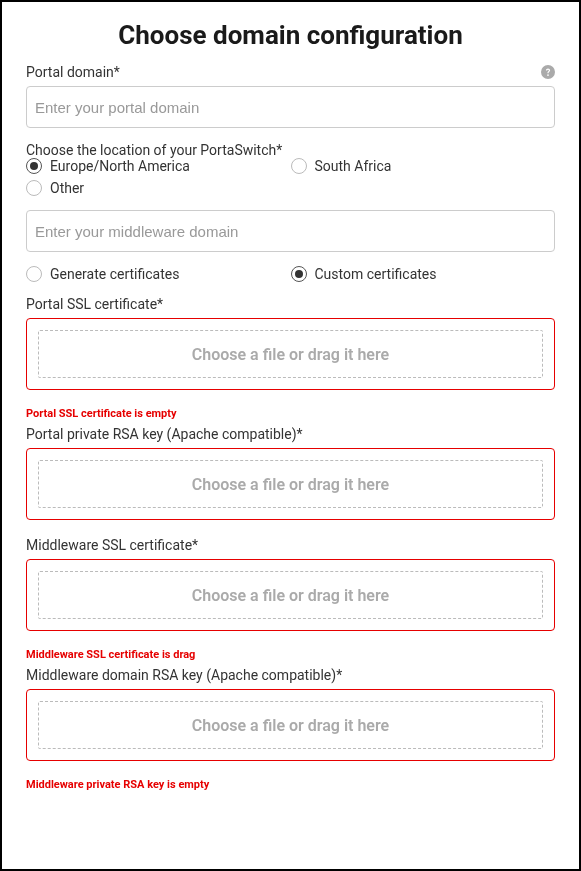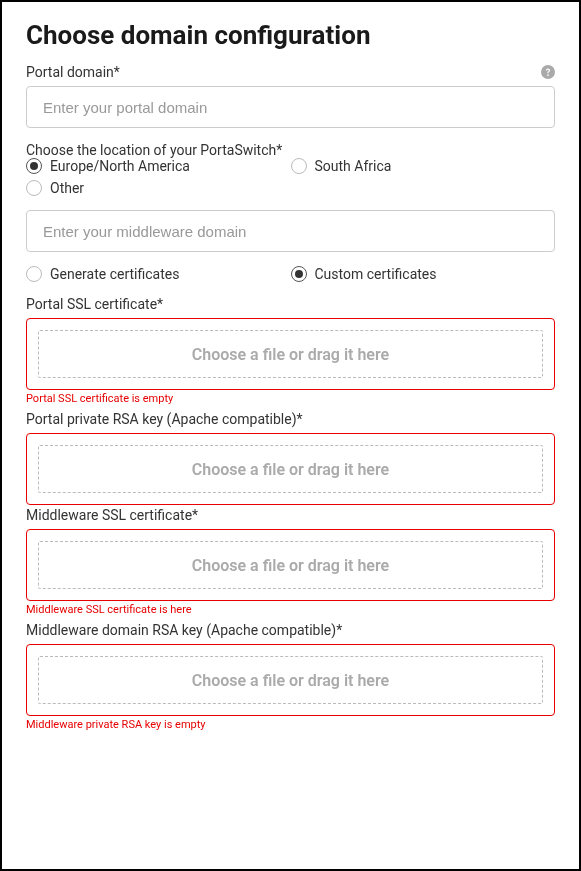--- a/index.html
+++ b/index.html
@@ -15,20 +15,21 @@
     .container {
       width: 581px;
       height: 871px;
       border: 2px solid #000;
       padding: 18px 24px;
       overflow: hidden;
     }
     .page-title {
       font-size: 26px;
       font-weight: 700;
+      text-align: center;
       color: #1a1a1a;
       margin-bottom: 14px;
     }
     .field-group {
       margin-bottom: 14px;
     }
     .field-label {
       font-size: 14px;
       color: #333;
       margin-bottom: 6px;
@@ -47,21 +48,21 @@
     }
     .help-icon svg {
       width: 14px;
       height: 14px;
     }
     .text-input {
       width: 100%;
       height: 42px;
       border: 1px solid #ccc;
       border-radius: 4px;
-      padding: 0 16px;
+      padding: 0 8px;
       font-size: 15px;
       color: #333;
     }
     .text-input::placeholder {
       color: #999;
     }
     .radio-group {
       margin-bottom: 14px;
     }
     .radio-group-label {
@@ -101,21 +102,21 @@
       content: "";
       position: absolute;
       top: 3px;
       left: 3px;
       width: 8px;
       height: 8px;
       background: #333;
       border-radius: 50%;
     }
     .dropzone-wrapper {
-      margin-bottom: 2px;
+      margin-bottom: 17px;
     }
     .dropzone-label {
       font-size: 14px;
       color: #333;
       margin-bottom: 6px;
     }
     .dropzone {
       width: 100%;
       height: 72px;
       border: 1px solid #e60000;
@@ -134,21 +135,21 @@
       justify-content: center;
     }
     .dropzone-text {
       font-size: 16px;
       font-weight: 600;
       color: #aaa;
     }
     .error-msg {
       font-size: 11px;
       color: #e60000;
-      font-weight: 400;
+      font-weight: 700;
       margin-top: 2px;
       margin-bottom: 6px;
     }
   </style>
 </head>
 <body>
 
 <div class="container">
   <h1 class="page-title">Choose domain configuration</h1>
 
@@ -221,21 +222,21 @@
   </div>
 
   <div class="dropzone-wrapper">
     <div class="dropzone-label">Middleware SSL certificate*</div>
     <div class="dropzone">
       <div class="dropzone-inner">
         <span class="dropzone-text">Choose a file or drag it here</span>
       </div>
     </div>
   </div>
-  <div class="error-msg">Middleware SSL certificate is here</div>
+  <div class="error-msg">Middleware SSL certificate is drag</div>
 
   <div class="dropzone-wrapper">
     <div class="dropzone-label">Middleware domain RSA key (Apache compatible)*</div>
     <div class="dropzone">
       <div class="dropzone-inner">
         <span class="dropzone-text">Choose a file or drag it here</span>
       </div>
     </div>
   </div>
   <div class="error-msg">Middleware private RSA key is empty</div>

